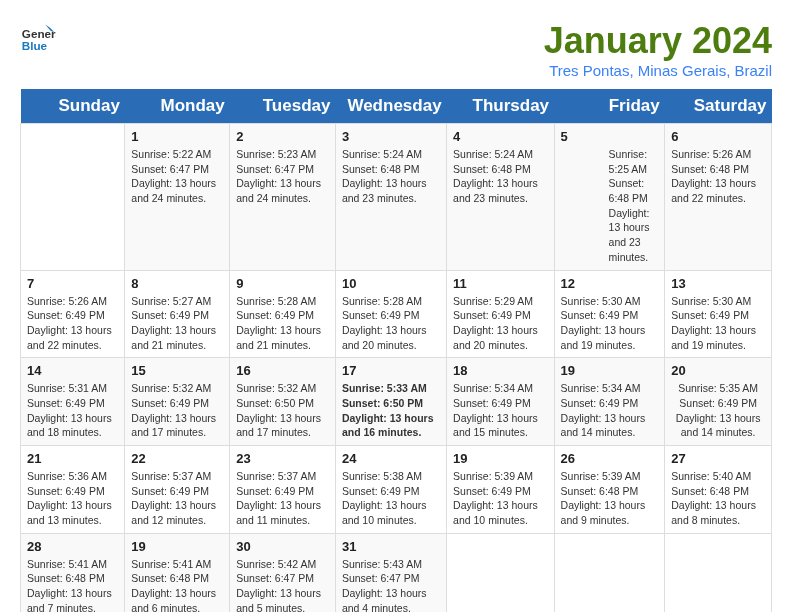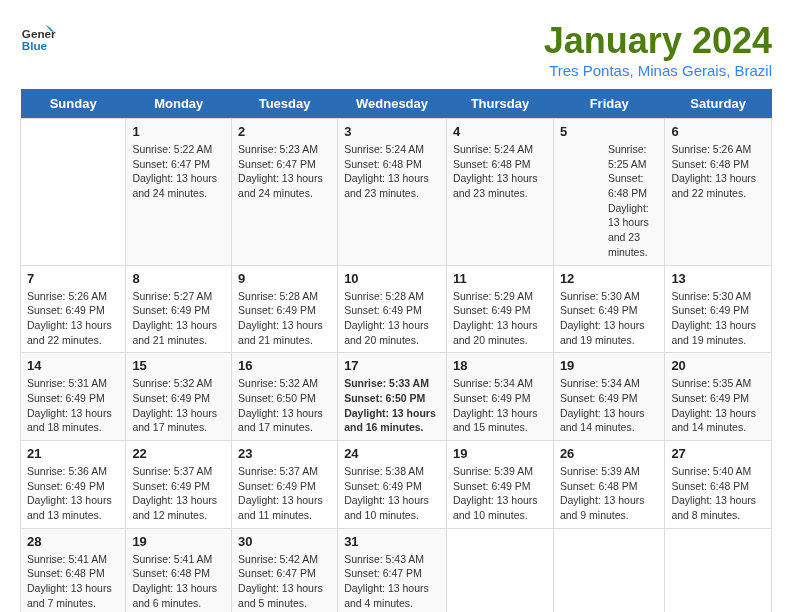--- a/index.html
+++ b/index.html
@@ -39,22 +39,22 @@
     }
     table {
       width: 100%;
       border-collapse: collapse;
       font-size: 11px;
     }
     thead tr th {
       background-color: #2a6cb5;
       color: white;
       padding: 7px 5px;
-      text-align: center;
-      font-size: 13px;
+      text-align: right;
+      font-size: 17px;
       font-weight: bold;
     }
     tbody tr td {
       border: 1px solid #ddd;
       vertical-align: top;
       padding: 5px 6px;
       width: 113px;
       min-height: 80px;
       background: #fff;
     }
@@ -241,21 +241,21 @@
         </td>
         <td>
           <div class="day-number">19</div>
           <div class="day-info" style="white-space: pre-line;">Sunrise: 5:34 AM
 Sunset: 6:49 PM
 Daylight: 13 hours
 and 14 minutes.</div>
         </td>
         <td>
           <div class="day-number">20</div>
-          <div class="day-info" style="white-space: pre-line;">Sunrise: 5:35 AM
+          <div class="day-info" style="white-space: pre-line; text-align: center;">Sunrise: 5:35 AM
 Sunset: 6:49 PM
 Daylight: 13 hours
 and 14 minutes.</div>
         </td>
       </tr>
       <tr>
         <td>
           <div class="day-number">21</div>
           <div class="day-info" style="white-space: pre-line;">Sunrise: 5:36 AM
 Sunset: 6:49 PM

